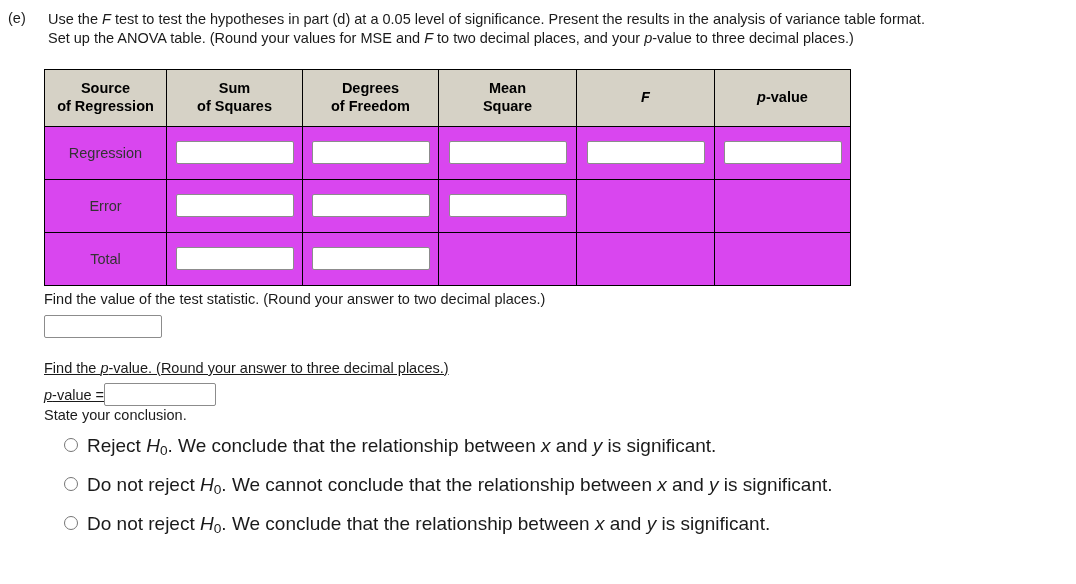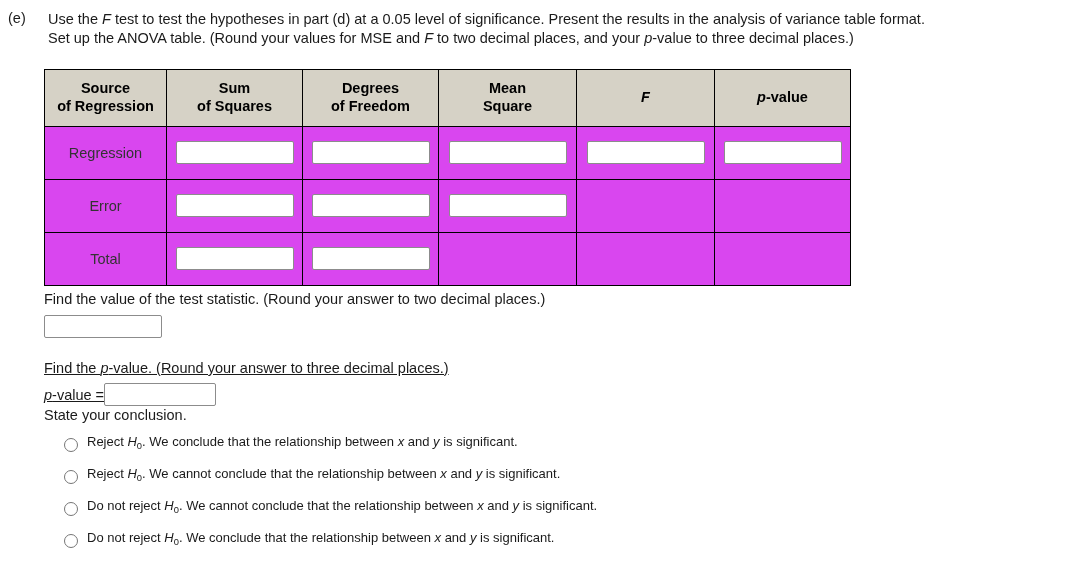--- a/index.html
+++ b/index.html
@@ -139,21 +139,21 @@
   .radio-mark {
     flex: 0 0 auto;
     width: 12px;
     height: 12px;
     border: 1.3px solid #767676;
     border-radius: 50%;
     background: #fff;
     margin: 4px 9px 0 0;
   }
   .opt-text {
-    font-size: 13px;
+    font-size: 19px;
     line-height: 1.3;
     white-space: nowrap;
     color: #1a1a1a;
   }
   .opt-text sub {
     font-size: 0.72em;
     vertical-align: baseline;
     position: relative;
     top: 3px;
   }
@@ -261,24 +261,20 @@
 
 <div class="qblock q-concl">
   <div class="q-text">State your conclusion.</div>
   <ul class="radios">
     <li>
       <span class="radio-mark"></span>
       <span class="opt-text"><span>Reject </span><span class="it">H</span><sub>0</sub><span>. We conclude that the relationship between </span><span class="it">x</span><span> and </span><span class="it">y</span><span> is significant.</span></span>
     </li>
     <li>
       <span class="radio-mark"></span>
-      <span class="opt-text"><span>Reject </span><span class="it">H</span><sub>0</sub><span>. We cannot conclude that the relationship between </span><span class="it">x</span><span> and </span><span class="it">y</span><span> is significant.</span></span>
-    </li>
-    <li>
-      <span class="radio-mark"></span>
       <span class="opt-text"><span>Do not reject </span><span class="it">H</span><sub>0</sub><span>. We cannot conclude that the relationship between </span><span class="it">x</span><span> and </span><span class="it">y</span><span> is significant.</span></span>
     </li>
     <li>
       <span class="radio-mark"></span>
       <span class="opt-text"><span>Do not reject </span><span class="it">H</span><sub>0</sub><span>. We conclude that the relationship between </span><span class="it">x</span><span> and </span><span class="it">y</span><span> is significant.</span></span>
     </li>
   </ul>
 </div>
 
 </body></html>

